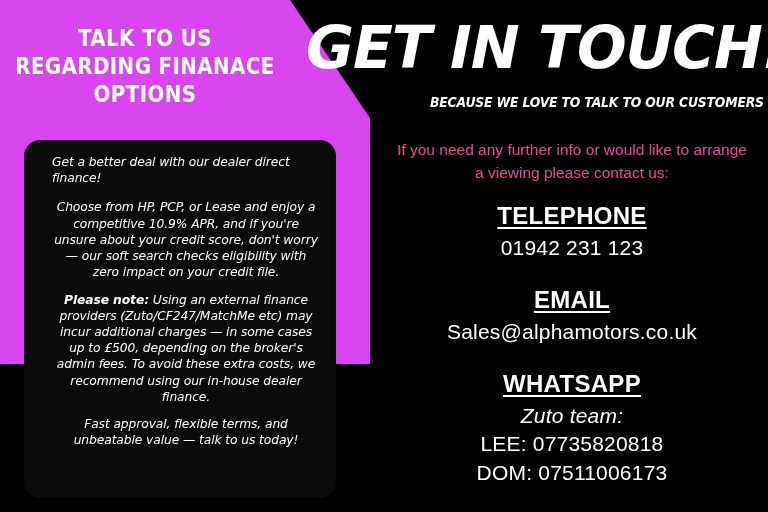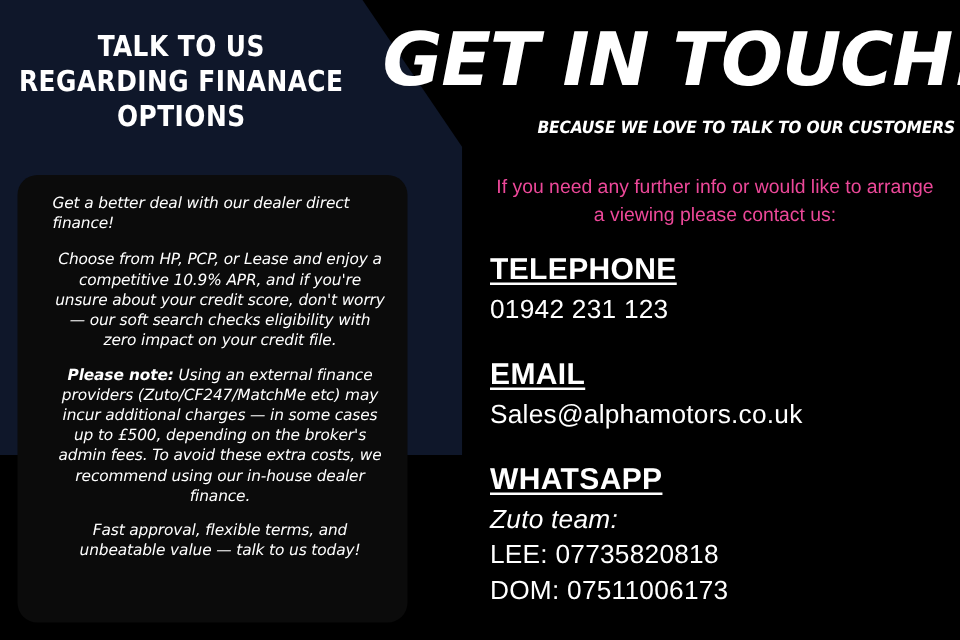--- a/index.html
+++ b/index.html
@@ -19,21 +19,21 @@
     overflow: hidden;
   }
 
   
   .red-panel {
     position: absolute;
     left: 0;
     top: 0;
     width: 370px;
     height: 364px;
-    background: #0f172a;
+    background: #d946ef;
     
     clip-path: polygon(0 0, 290px 0, 370px 118px, 370px 512px, 0 512px);
   }
   .red-panel-inner {
     position: absolute;
     left: 0; top: 0; right: 0; bottom: 0;
   }
 
   .left-heading {
     position: absolute;
@@ -49,21 +49,21 @@
     letter-spacing: 0.4px;
     text-transform: uppercase;
     font-stretch: condensed;
     transform: scaleX(0.96);
     transform-origin: center top;
   }
   .left-heading .hl { display: block; white-space: nowrap; }
 
   .black-card {
     position: absolute;
-    left: 14px;
+    left: 24px;
     top: 140px;
     width: 312px;
     height: 358px;
     background: #0b0b0b;
     border-radius: 16px;
     padding: 14px 16px 12px 28px;
     color: #ffffff;
   }
   .black-card p {
     font-family: "DejaVu Sans", sans-serif;
@@ -132,20 +132,21 @@
     color: #ec4899;
     font-family: "Liberation Sans", sans-serif;
     font-size: 15.5px;
     line-height: 1.5;
   }
 
   .contact-block {
     position: absolute;
     left: 392px;
     width: 360px;
+    text-align: center;
     color: #ffffff;
   }
   .contact-label {
     font-family: "Liberation Sans", sans-serif;
     font-size: 24px;
     font-weight: bold;
     text-decoration: underline;
     text-underline-offset: 3px;
     letter-spacing: 0.3px;
   }

